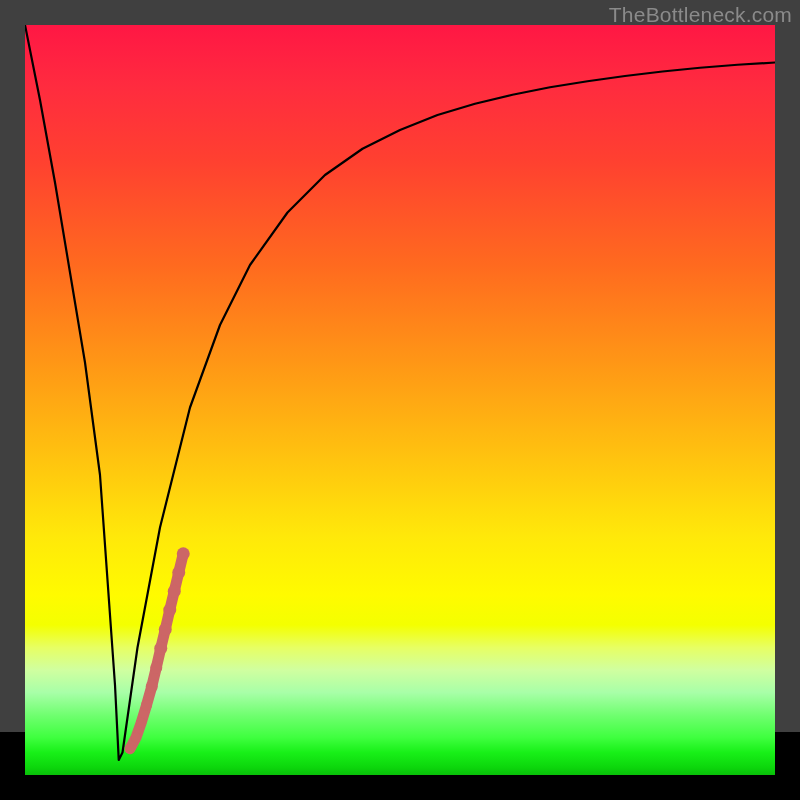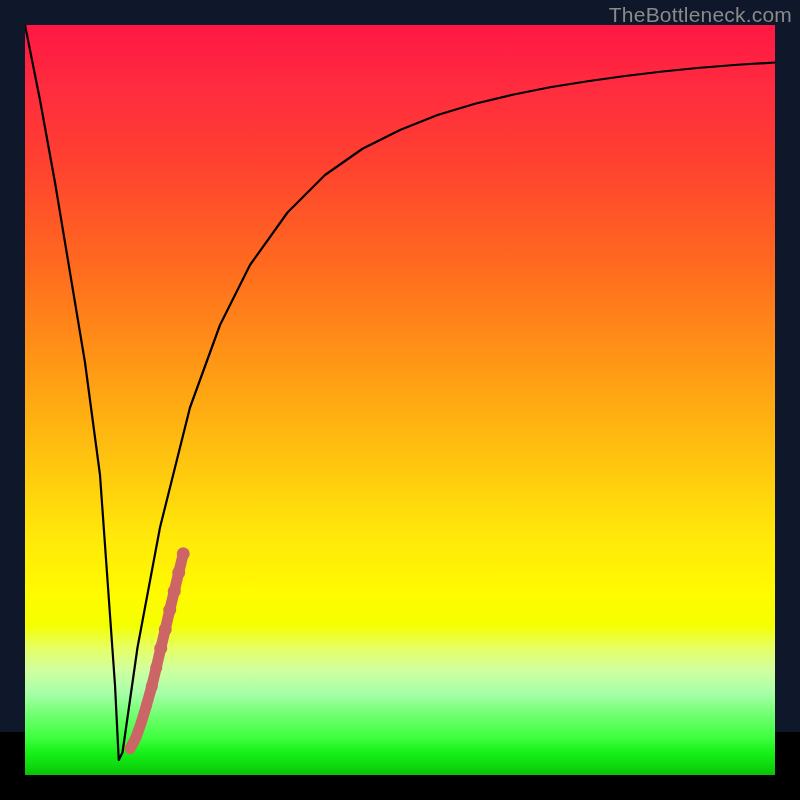--- a/index.html
+++ b/index.html
@@ -8,21 +8,21 @@
     width: 800px;
     height: 800px;
     background: #000;
     font-family: Arial, Helvetica, sans-serif;
     overflow: hidden;
   }
   .outer {
     position: relative;
     width: 800px;
     height: 732px;
-    background: #0f172a;
+    background: #404040;
   }
   .plot {
     position: absolute;
     left: 25px;
     top: 25px;
     width: 750px;
     height: 750px;
     
     background: linear-gradient(
       to bottom,

